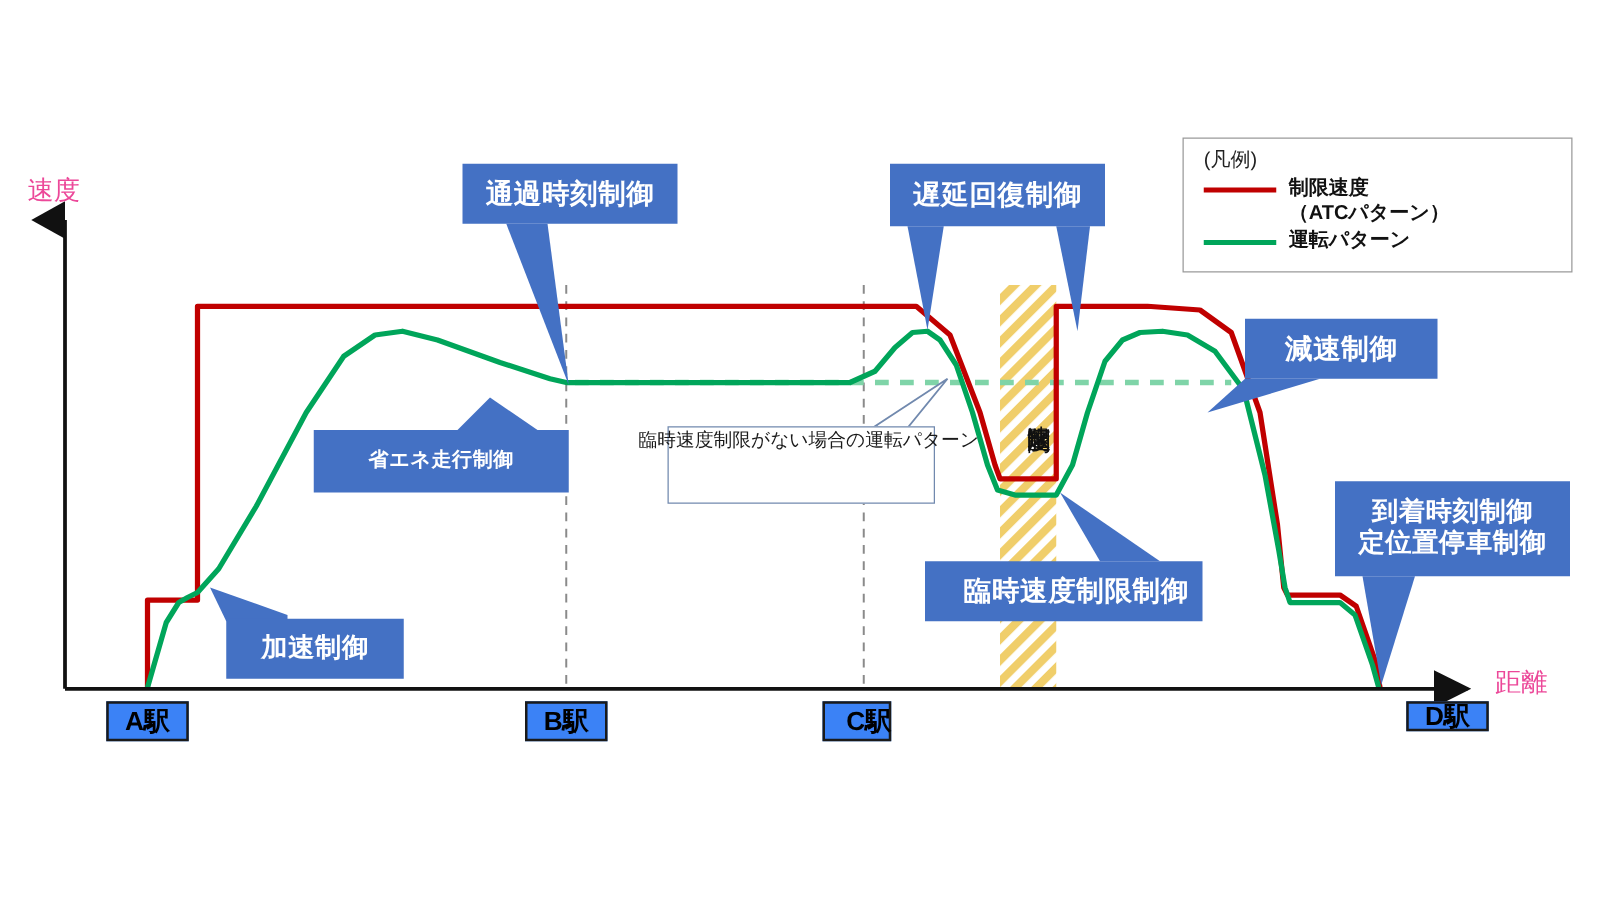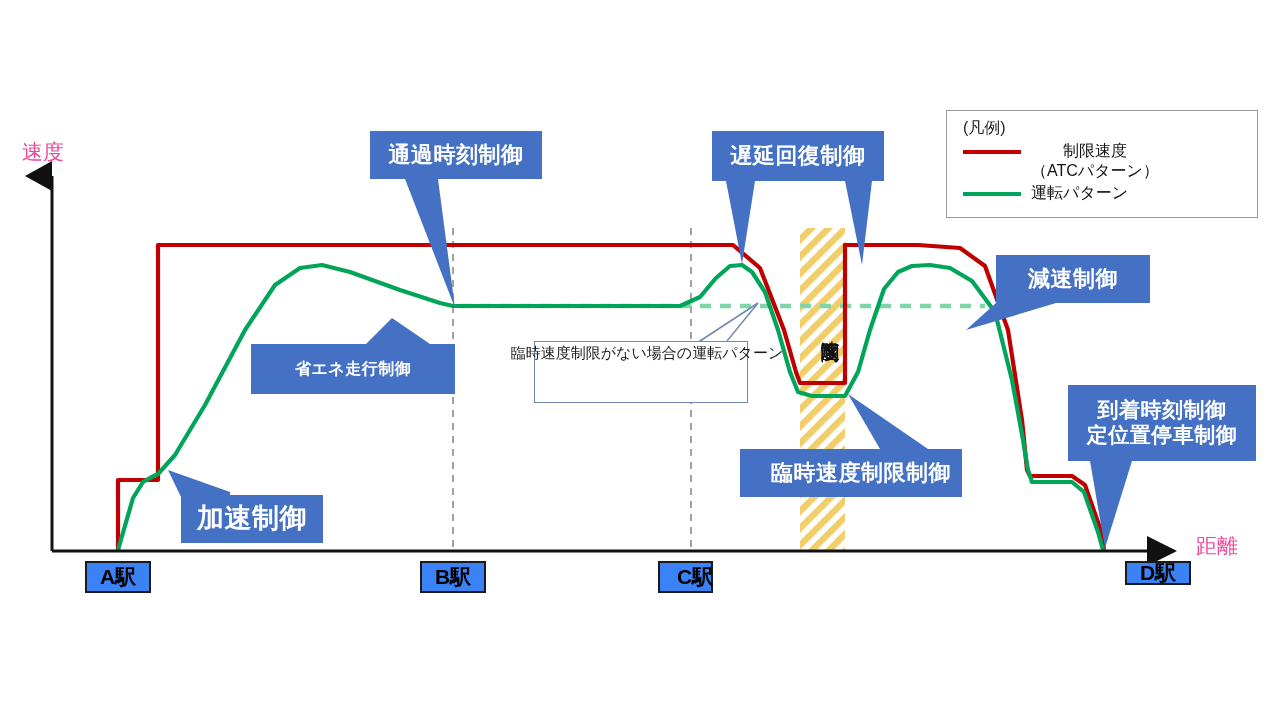--- a/index.html
+++ b/index.html
@@ -63,21 +63,21 @@
     box-sizing:border-box;
     z-index:8;
     padding:7px 0 0 0;
   }
   #legend .leg-title{
     font-size:16px;color:#222;margin:0 0 2px 16px;
   }
   .leg-row{display:flex;align-items:flex-start;margin:1px 0 0 16px;}
   .leg-swatch{width:58px;height:4px;margin-top:9px;flex:0 0 auto;}
   .leg-text{margin-left:10px;font-size:16px;color:#111;line-height:1.28;}
-  .leg-text b{font-weight:normal;display:block;text-align:center;}
+  .leg-text b{font-weight:bold;display:block;}
 
   
   #note-box{
     position:absolute;
     left:534px;top:341px;width:214px;height:62px;
     border:1.5px solid #7189AE;
     background:#ffffff;
     box-sizing:border-box;
     z-index:6;
     display:flex;flex-direction:row;justify-content:center;
@@ -149,21 +149,21 @@
 
     <polygon fill="#4471C4" points="880,449 848,394 928,449"></polygon>
 
     <polygon fill="#4471C4" points="996,303 966,330 1056,303"></polygon>
 
     <polygon fill="#4471C4" points="1090,461 1105,548 1132,461"></polygon>
 
     <polygon fill="#ffffff" stroke="#7189AE" stroke-width="1.5" points="700,341 758,303 723,346"></polygon>
   </svg>
 
-  <div class="callout" id="callout-accel" style="left: 181px; top: 495px; width: 142px; height: 48px; font-size: 27px;">
+  <div class="callout" id="callout-accel" style="left: 181px; top: 495px; width: 142px; height: 48px; font-size: 21px;">
     <span>加速制御</span>
   </div>
   <div class="callout" id="callout-ecodrive" style="left: 251px; top: 344px; width: 204px; height: 50px; font-size: 16px;">
     <span>省エネ走行制御</span>
   </div>
   <div class="callout" id="callout-passtime" style="left: 370px; top: 131px; width: 172px; height: 48px; font-size: 22px;">
     <span>通過時刻制御</span>
   </div>
   <div class="callout" id="callout-delayrecover" style="left: 712px; top: 131px; width: 172px; height: 50px; font-size: 22px;">
     <span>遅延回復制御</span>

